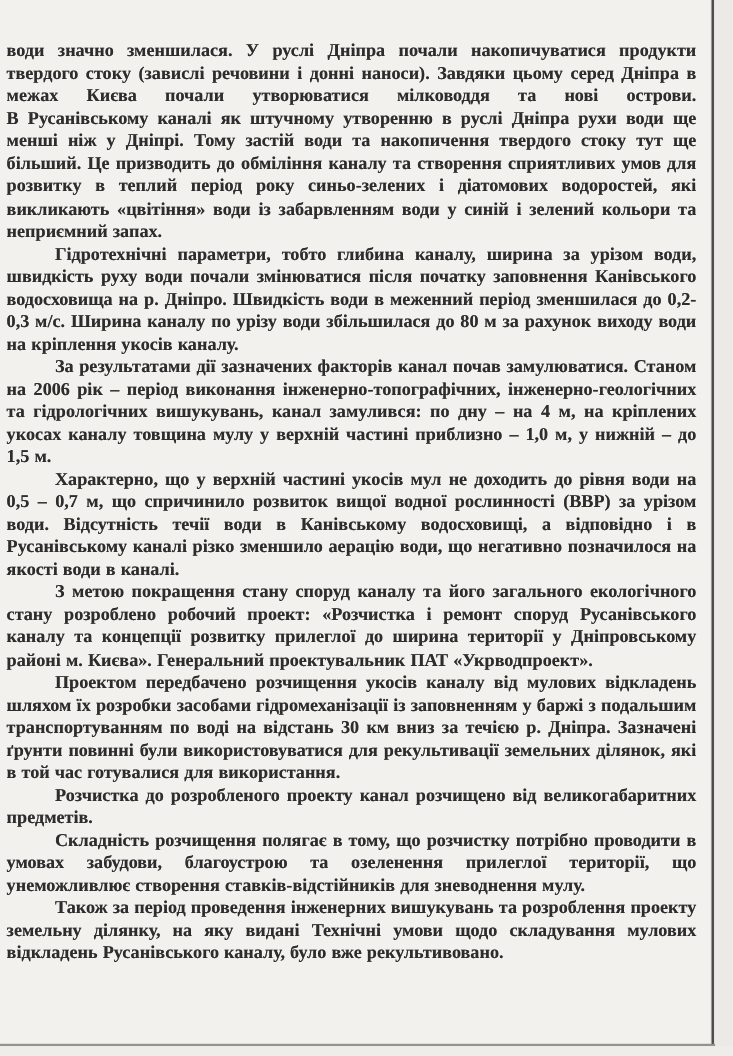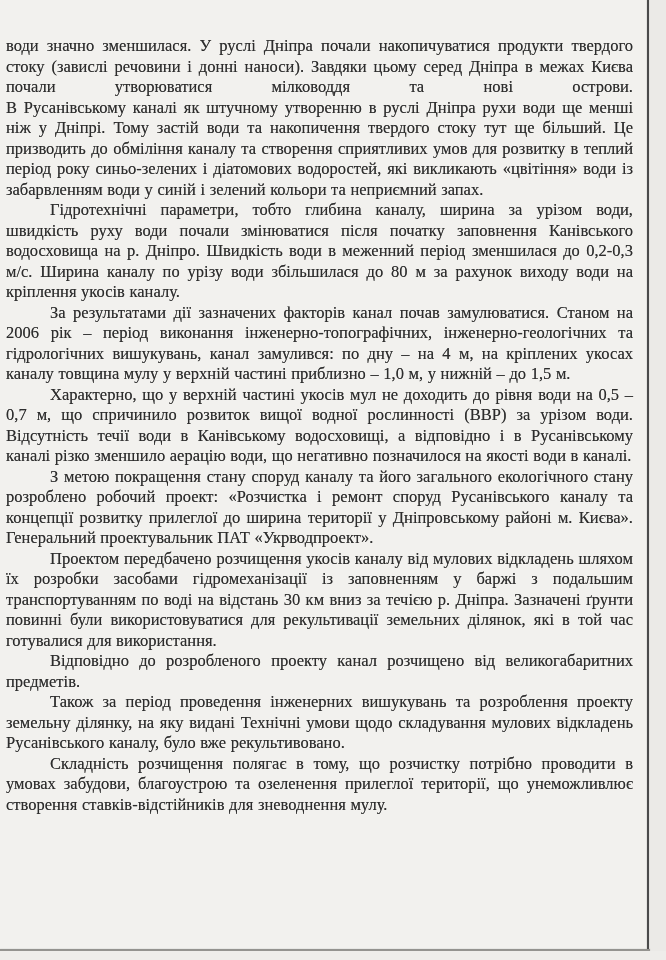--- a/index.html
+++ b/index.html
@@ -9,20 +9,21 @@
     position: relative;
     overflow: hidden;
     background: #edecE9;
     font-family: "Liberation Serif", "DejaVu Serif", serif;
   }
   .page {
     position: absolute;
     left: 0; top: 0;
     width: 650px; height: 951px;
     background: #f2f1ee;
+    font-weight: bold;
   }
   .right-strip {
     position: absolute;
     left: 650px; top: 0;
     width: 16px; height: 951px;
     background: #ebeae7;
   }
   .edge-v {
     position: absolute;
     left: 647px; top: 0;
@@ -64,21 +65,21 @@
 
 <div class="page">
   <div class="text-block">
     <p class="flush force-last">води значно зменшилася. У руслі Дніпра почали накопичуватися продукти твердого стоку (завислі речовини і донні наноси). Завдяки цьому серед Дніпра в межах Києва почали утворюватися мілководдя та нові острови.</p>
     <p class="flush">В Русанівському каналі як штучному утворенню в руслі Дніпра рухи води ще менші ніж у Дніпрі. Тому застій води та накопичення твердого стоку тут ще більший. Це призводить до обміління каналу та створення сприятливих умов для розвитку в теплий період року синьо-зелених і діатомових водоростей, які викликають «цвітіння» води із забарвленням води у синій і зелений кольори та неприємний запах.</p>
     <p class="indent">Гідротехнічні параметри, тобто глибина каналу, ширина за урізом води, швидкість руху води почали змінюватися після початку заповнення Канівського водосховища на р. Дніпро. Швидкість води в меженний період зменшилася до 0,2-0,3 м/с. Ширина каналу по урізу води збільшилася до 80 м за рахунок виходу води на кріплення укосів каналу.</p>
     <p class="indent">За результатами дії зазначених факторів канал почав замулюватися. Станом на 2006 рік – період виконання інженерно-топографічних, інженерно-геологічних та гідрологічних вишукувань, канал замулився: по дну – на 4 м, на кріплених укосах каналу товщина мулу у верхній частині приблизно – 1,0 м, у нижній – до 1,5 м.</p>
     <p class="indent">Характерно, що у верхній частині укосів мул не доходить до рівня води на 0,5 – 0,7 м, що спричинило розвиток вищої водної рослинності (ВВР) за урізом води. Відсутність течії води в Канівському водосховищі, а відповідно і в Русанівському каналі різко зменшило аерацію води, що негативно позначилося на якості води в каналі.</p>
     <p class="indent">З метою покращення стану споруд каналу та його загального екологічного стану розроблено робочий проект: «Розчистка і ремонт споруд Русанівського каналу та концепції розвитку прилеглої до ширина території у Дніпровському районі м. Києва». Генеральний проектувальник ПАТ «Укрводпроект».</p>
     <p class="indent">Проектом передбачено розчищення укосів каналу від мулових відкладень шляхом їх розробки засобами гідромеханізації із заповненням у баржі з подальшим транспортуванням по воді на відстань 30 км вниз за течією р. Дніпра. Зазначені ґрунти повинні були використовуватися для рекультивації земельних ділянок, які в той час готувалися для використання.</p>
-    <p class="indent">Відповідно до розробленого проекту канал розчищено від великогабаритних предметів.</p>
+    <p class="indent">Розчистка до розробленого проекту канал розчищено від великогабаритних предметів.</p>
+    <p class="indent">Складність розчищення полягає в тому, що розчистку потрібно проводити в умовах забудови, благоустрою та озеленення прилеглої території, що унеможливлює створення ставків-відстійників для зневоднення мулу.</p>
     <p class="indent">Також за період проведення інженерних вишукувань та розроблення проекту земельну ділянку, на яку видані Технічні умови щодо складування мулових відкладень Русанівського каналу, було вже рекультивовано.</p>
-    <p class="indent">Складність розчищення полягає в тому, що розчистку потрібно проводити в умовах забудови, благоустрою та озеленення прилеглої території, що унеможливлює створення ставків-відстійників для зневоднення мулу.</p>
   </div>
 </div>
 <div class="right-strip"></div>
 <div class="edge-v"></div>
 <div class="edge-h"></div>
 <div class="bottom-strip"></div>
 
 </body></html>

